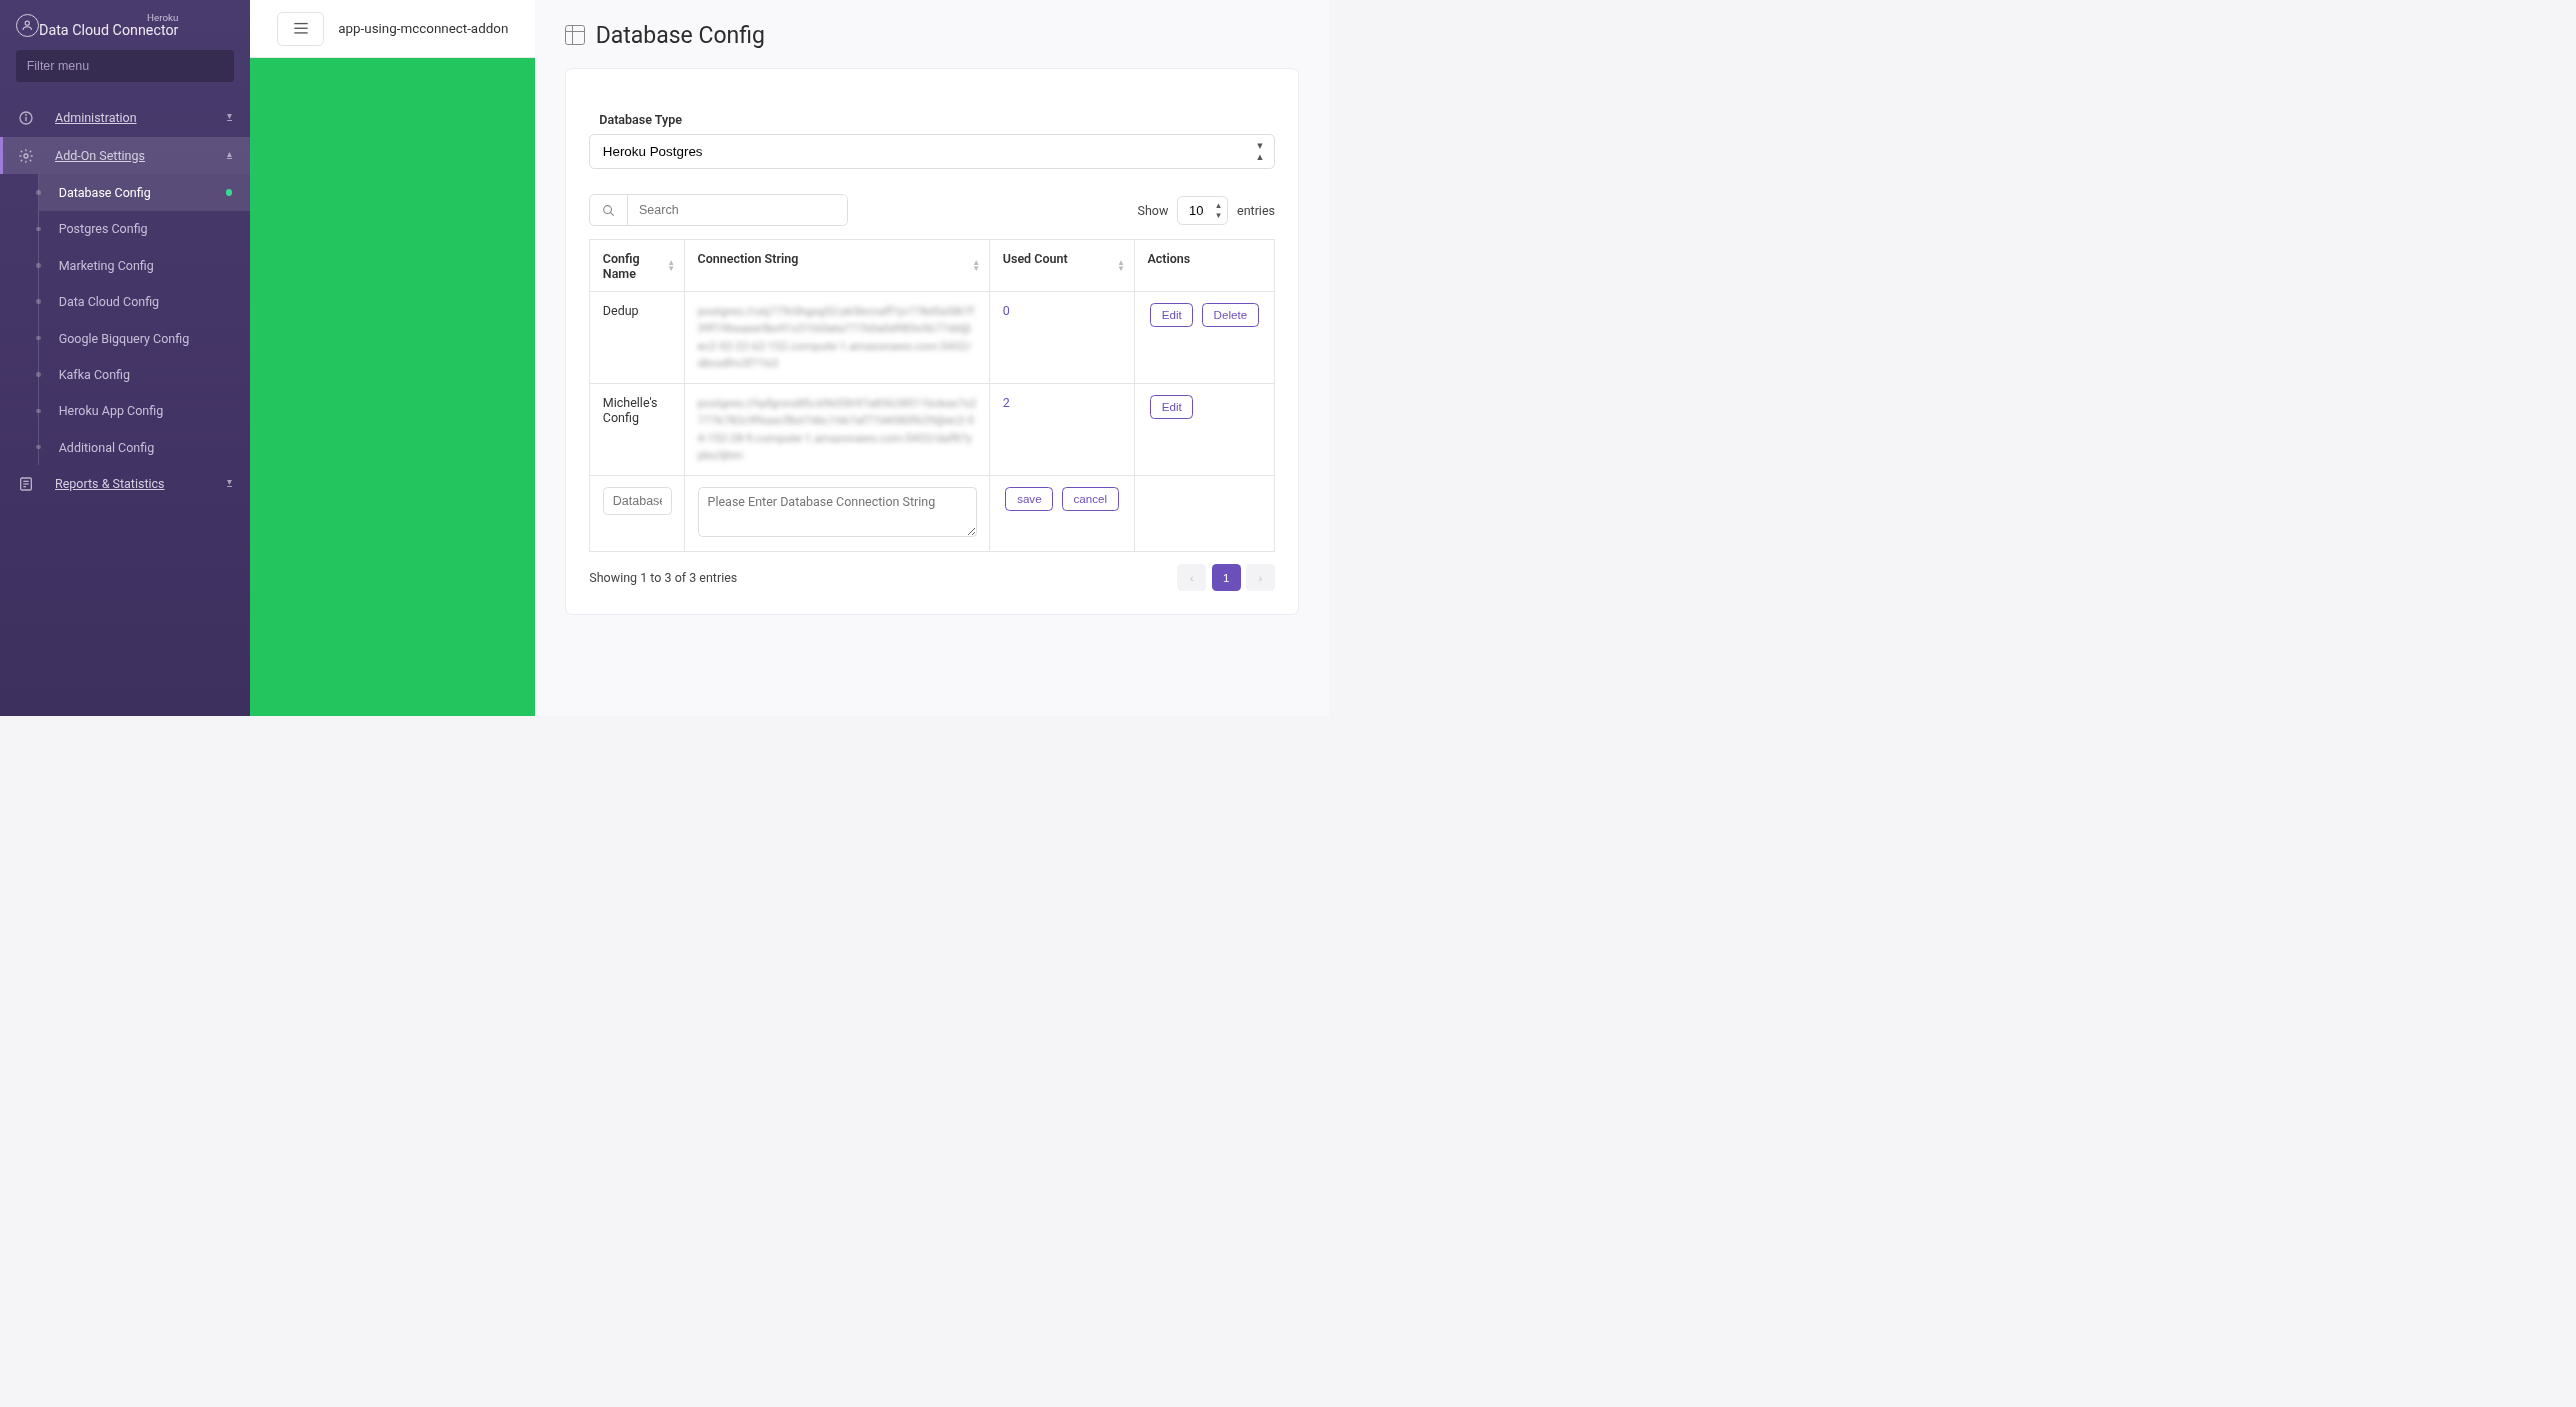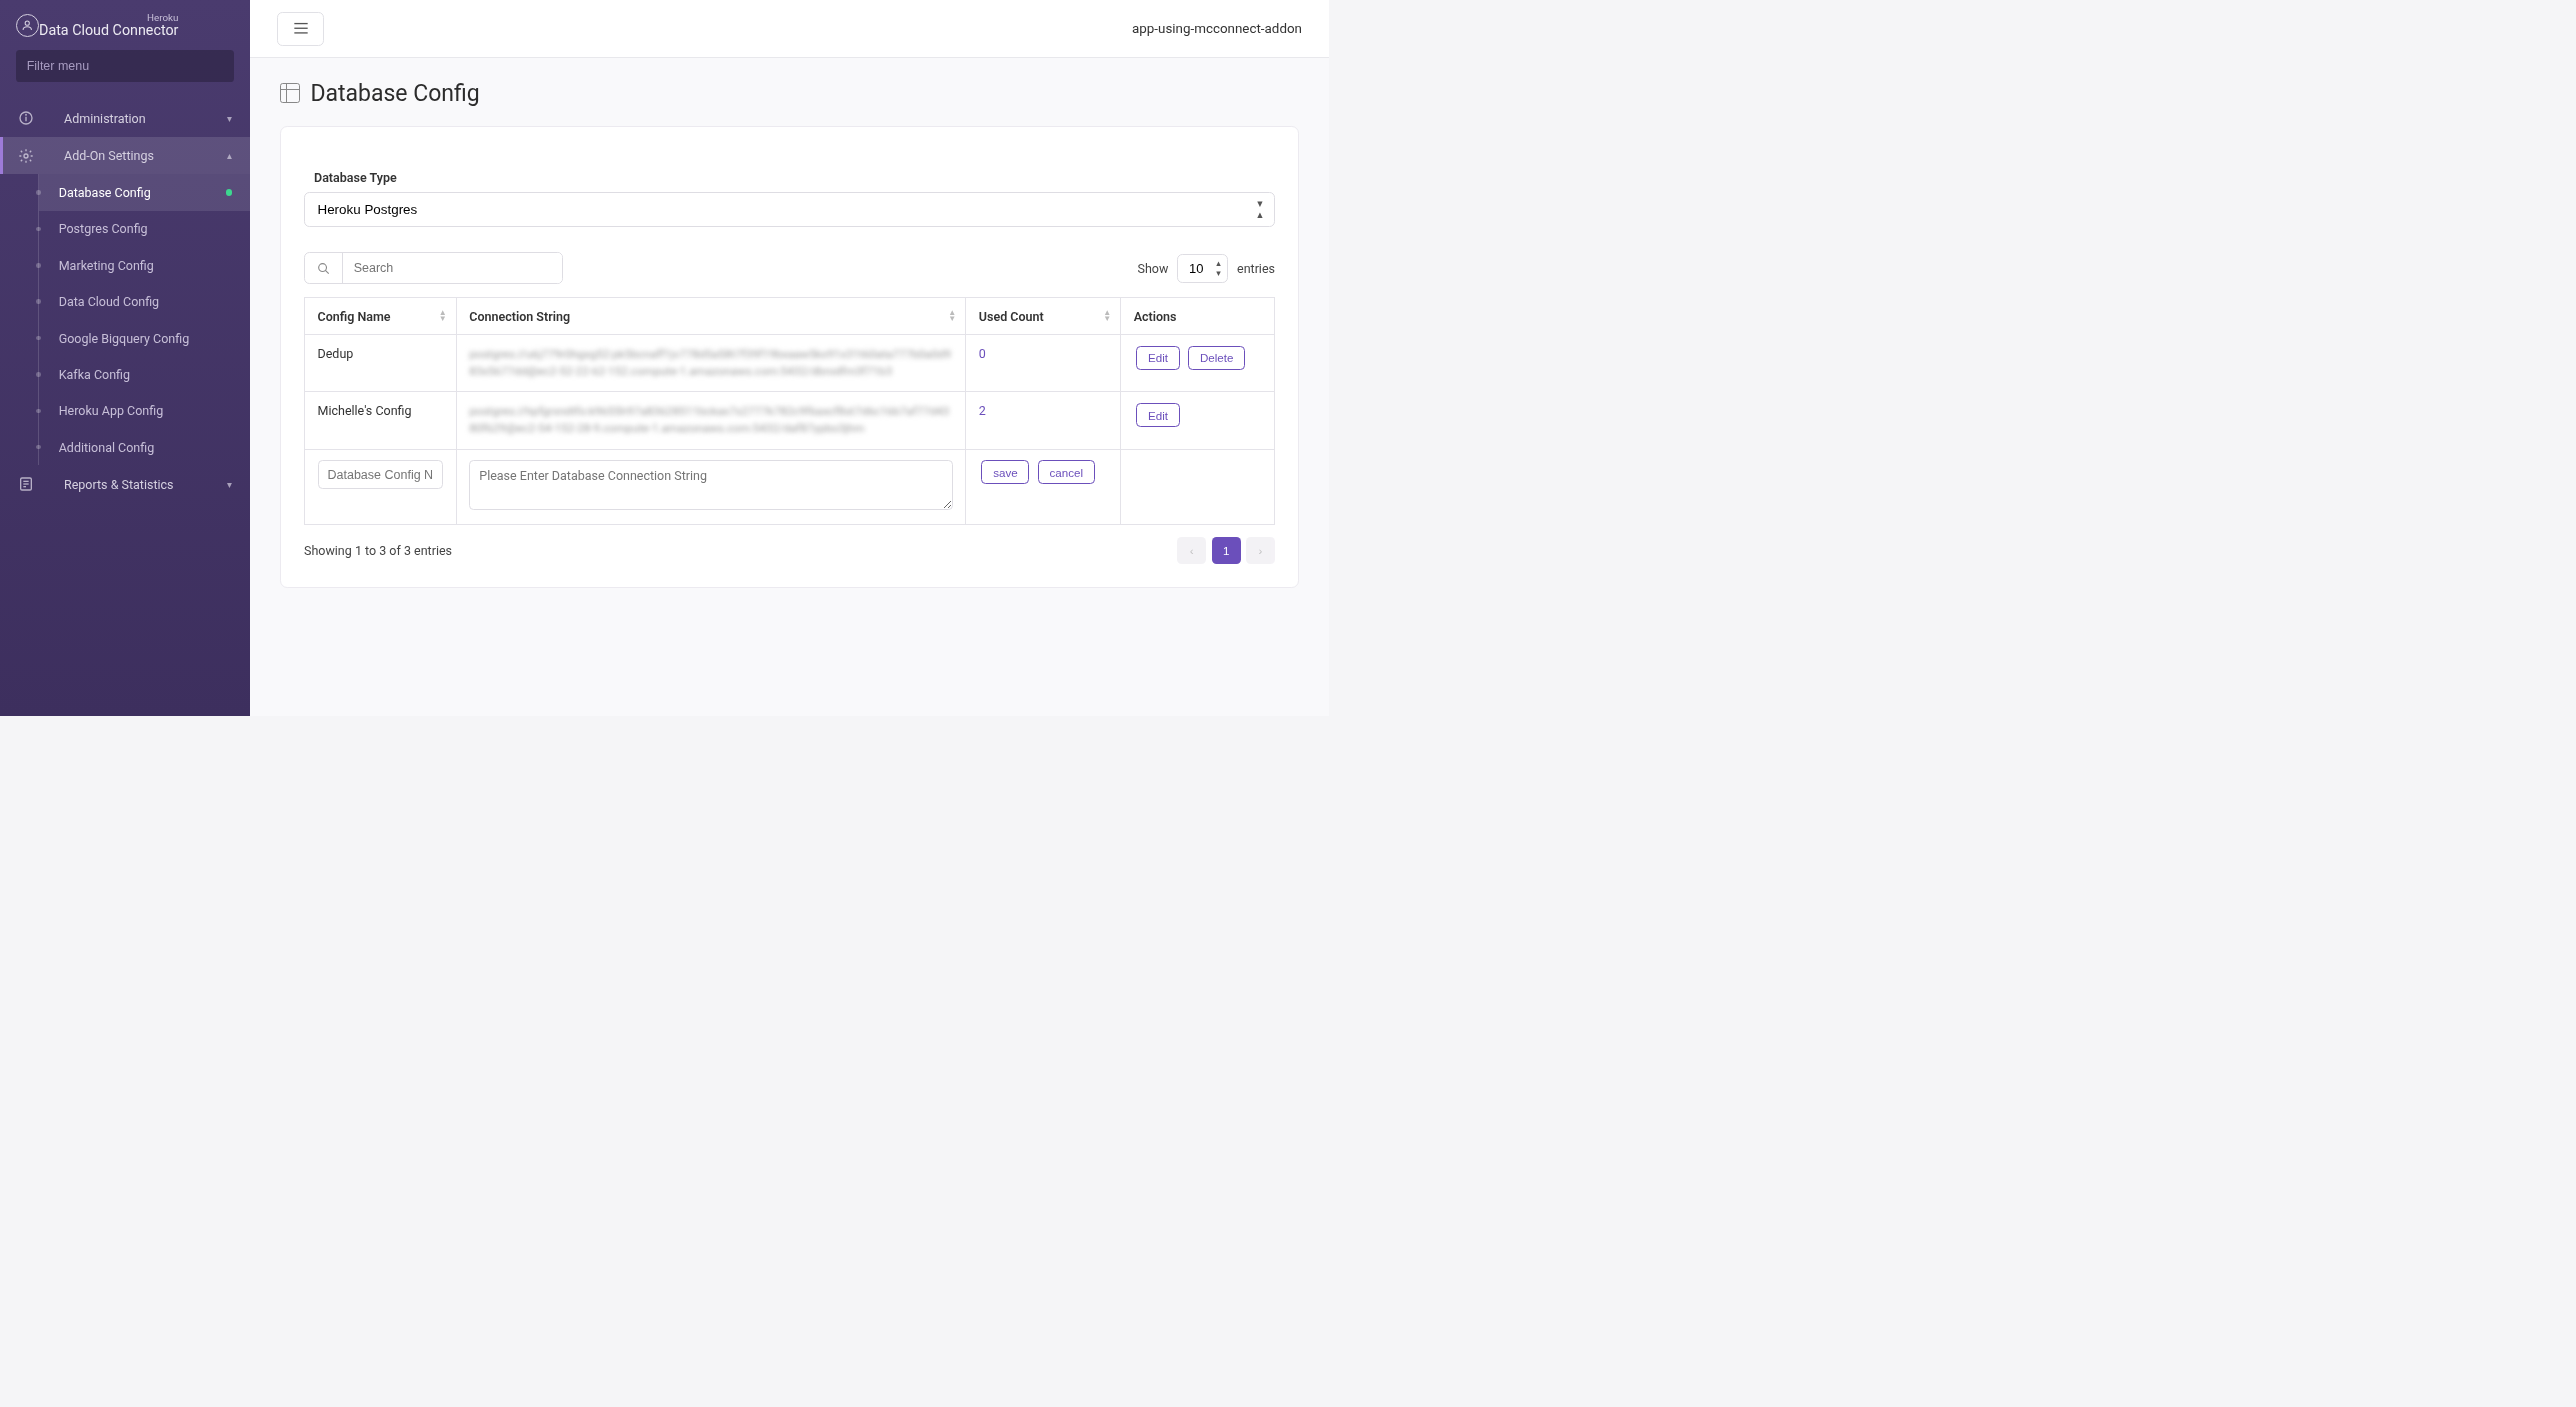--- a/index.html
+++ b/index.html
@@ -34,22 +34,22 @@
 .brand-text .large { font-size: 14.3px; color: #eceaf2; }
 .filter-wrap { padding: 0 16px 12.5px; }
 .filter-input {
   width: 100%; background: rgba(0,0,0,0.25); border: none; border-radius: 3.6px;
   padding: 9px 10.7px; color: #d5d0e0; font-size: 12.5px;
 }
 .filter-input::placeholder { color: #a79bc0; }
 
 .nav-group { margin-top: 5.4px; }
 .nav-item {
-  display: flex; align-items: center; padding: 10.7px 18px; gap: 30px;
-  color: #d5d0e0; cursor: pointer; position: relative;
+  display: flex; padding: 10.7px 18px; gap: 21px;
+  color: #d5d0e0; cursor: pointer; position: relative; text-decoration: underline;
 }
 .nav-item .nav-icon { width: 16px; height: 16px; flex-shrink: 0; opacity: 0.8; }
 .nav-item .chev { margin-left: auto; font-size: 9.8px; opacity: 0.7; }
 .nav-item.top.active { background: rgba(255,255,255,0.12); }
 .nav-item.top.active::before {
   content: ""; position: absolute; left: 0; top: 0; bottom: 0; width: 2.7px; background: #9d7bd8;
 }
 .subnav { border-left: 0.9px solid rgba(255,255,255,0.15); margin-left: 38px; }
 .sub-item {
   display: flex; align-items: center; padding: 10.7px 18px 10.7px 19.7px;
@@ -58,21 +58,21 @@
 .sub-item::before {
   content: ""; width: 4.5px; height: 4.5px; border-radius: 50%;
   background: rgba(255,255,255,0.25); position: absolute; left: -2.7px;
 }
 .sub-item.active { background: rgba(255,255,255,0.10); color: #fff; }
 .sub-item .dot-ind {
   width: 6.3px; height: 6.3px; border-radius: 50%; background: #3dd88f; margin-left: auto;
 }
 
 
-.main { flex: 1; display: flex; flex-direction: column; background: #22c55e; }
+.main { flex: 1; display: flex; flex-direction: row; background: #22c55e; }
 .topbar {
   height: 58px; border-bottom: 0.9px solid #e8e8ec;
   display: flex; align-items: center; padding: 0 27px; gap: 14.3px;
   background: #fff;
 }
 .hamburger {
   width: 47px; height: 34px; border: 0.9px solid #e1e1e6; border-radius: 5.4px;
   display: flex; align-items: center; justify-content: center; cursor: pointer;
 }
 .hamburger svg { width: 16px; height: 12.5px; stroke: #555; }

